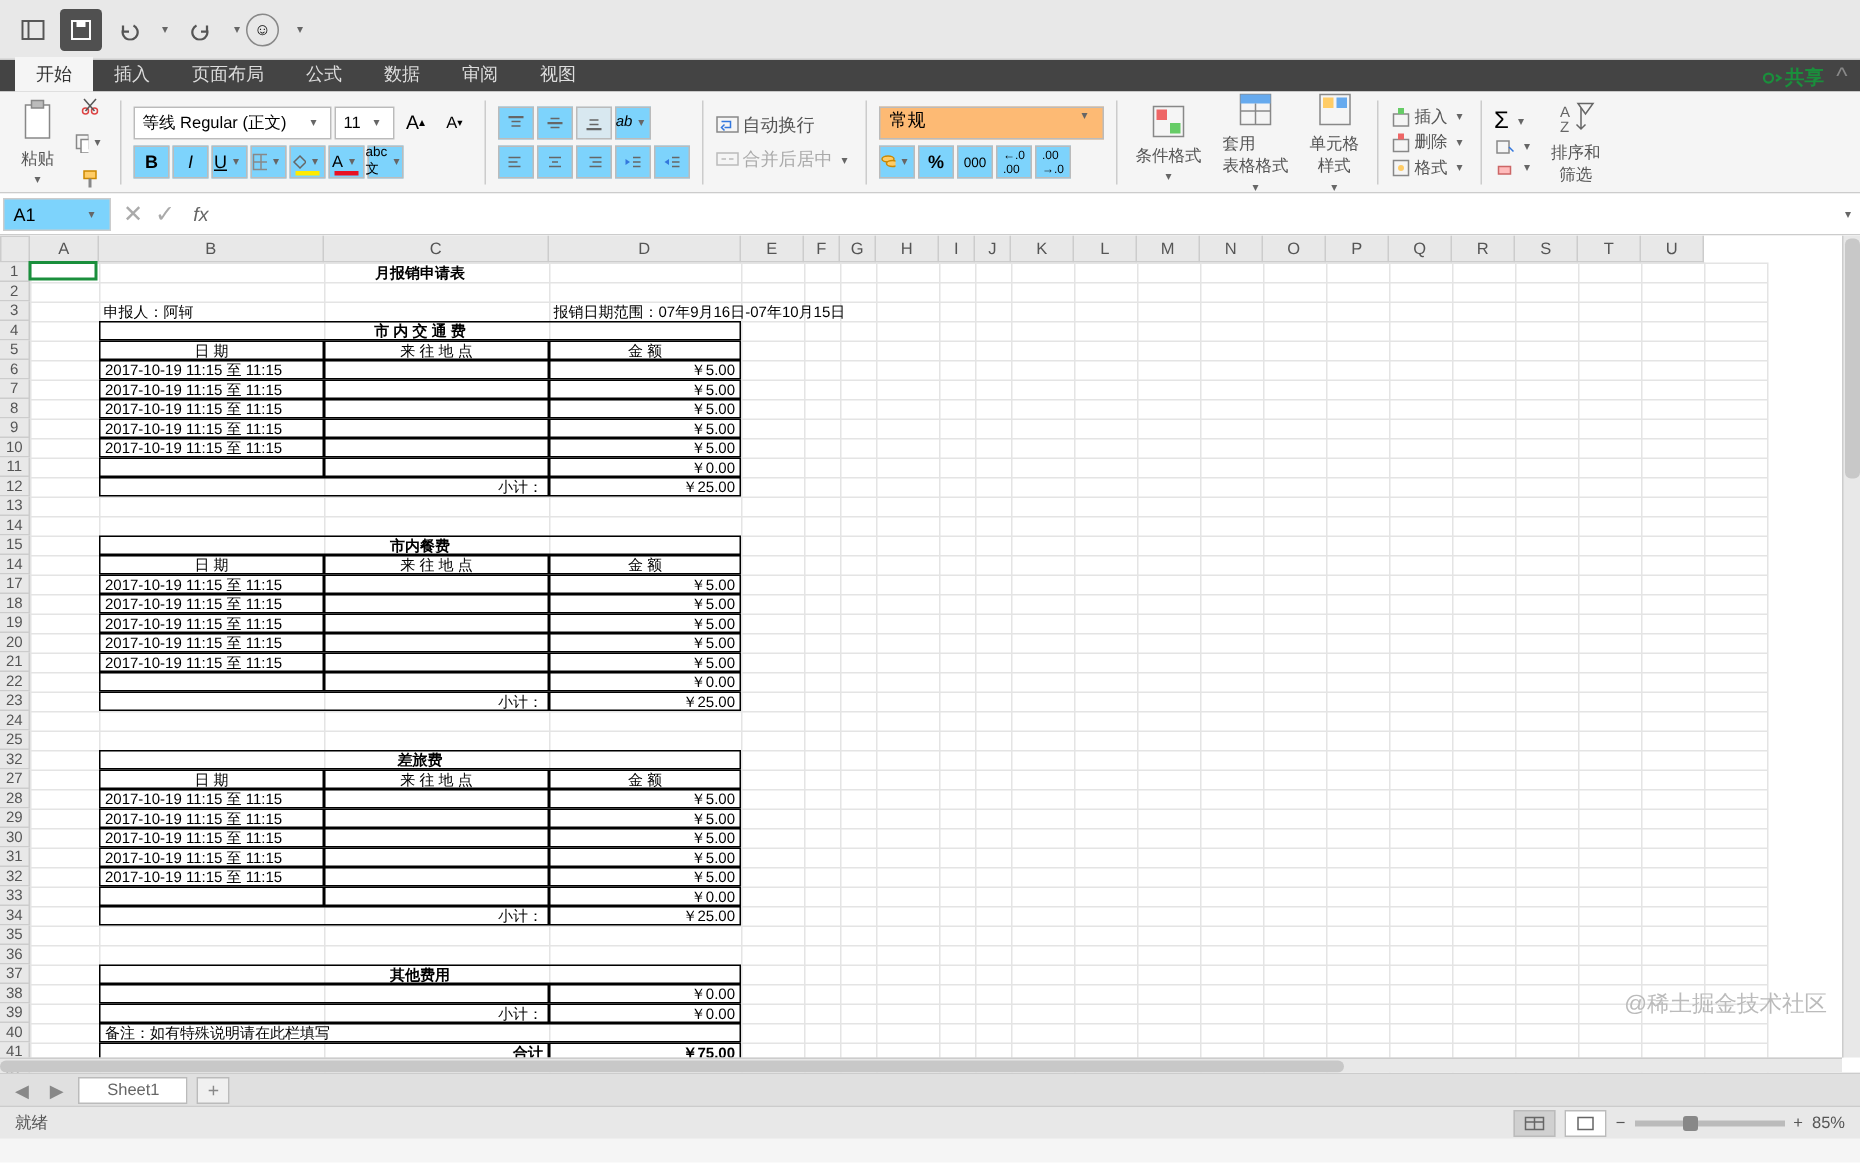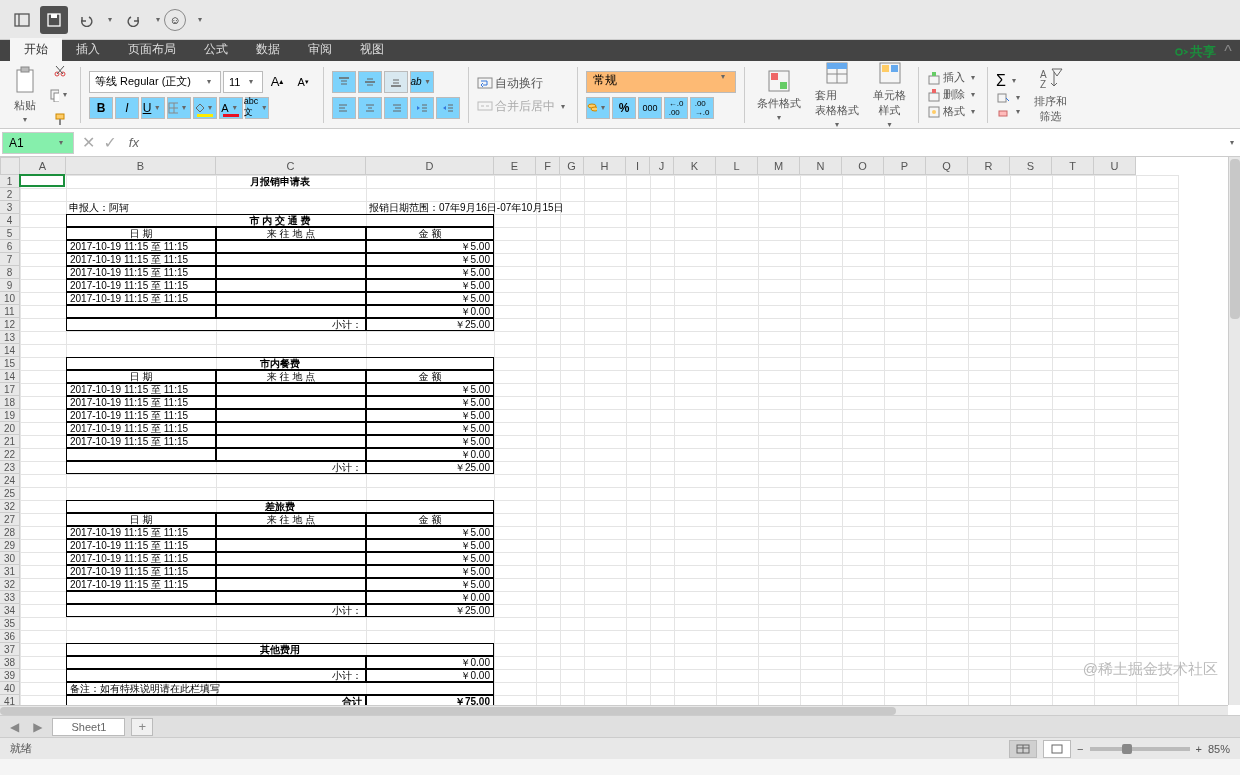--- a/index.html
+++ b/index.html
@@ -26,21 +26,21 @@
 .font-box { width: 132px; height: 22px; border: 1px solid #bbb; background: #fff; font-size: 11px; padding: 0 5px; display: flex; align-items: center; justify-content: space-between; }
 .size-box { width: 40px; height: 22px; border: 1px solid #bbb; background: #fff; font-size: 11px; padding: 0 5px; display: flex; align-items: center; justify-content: space-between; }
 .fmt-box { width: 150px; height: 22px; border: 1px solid #bbb; background: #fdba74; font-size: 12px; padding: 0 6px; display: flex; align-items: flex-start; justify-content: space-between; }
 .btn-row { display: flex; gap: 2px; align-items: center; }
 .mini-btn { width: 24px; height: 22px; border: 1px solid transparent; display: flex; align-items: center; justify-content: center; font-size: 12px; cursor: pointer; }
 .mini-btn.boxed { border: 1px solid #bbb; background: #7dd3fc; }
 .icon-stack { display: flex; flex-direction: column; align-items: center; font-size: 11px; gap: 2px;}
 .share-btn { color: #1a8f3c; font-size: 13px; font-weight: bold; display: flex; align-items: center; gap: 0;}
 
 .formula-bar { height: 28px; background: #fff; border-bottom: 1px solid #ccc; display: flex; align-items: center; }
-.cell-ref { width: 72px; height: 22px; border: 1px solid #ccc; margin: 0 2px; font-size: 12px; padding: 0 6px; display: flex; align-items: center; justify-content: space-between; background:#86efac;}
+.cell-ref { width: 72px; height: 22px; border: 1px solid #ccc; margin: 0 2px; font-size: 12px; padding: 0 6px; display: flex; align-items: center; justify-content: space-between; background:#7dd3fc;}
 .fb-btns { display: flex; padding: 0 6px; gap: 8px; color: #aaa; }
 .fx-lbl { font-style: italic; font-size: 13px; color: #666; padding: 0 6px; }
 .fb-input { flex: 1; height: 22px; border: none; padding: 0 4px; font-size: 12px; }
 
 .grid-container { height: 558px; position: relative; overflow: hidden; background: #fff; }
 .sel-all { position: absolute; left: 0; top: 0; width: 20px; height: 18px; background: #e8e8e8; border: 1px solid #ccc; }
 .col-headers { position: absolute; left: 20px; top: 0; height: 18px; display: flex; }
 .col-h { background: #e8e8e8; border-right: 1px solid #ccc; border-bottom: 1px solid #ccc; font-size: 11px; color: #555; display: flex; align-items: center; justify-content: center; }
 .row-headers { position: absolute; left: 0; top: 18px; width: 20px; }
 .row-h { height: 13px; background: #e8e8e8; border-bottom: 1px solid #ccc; border-right: 1px solid #ccc; font-size: 10px; color: #555; display: flex; align-items: center; justify-content: center; }

